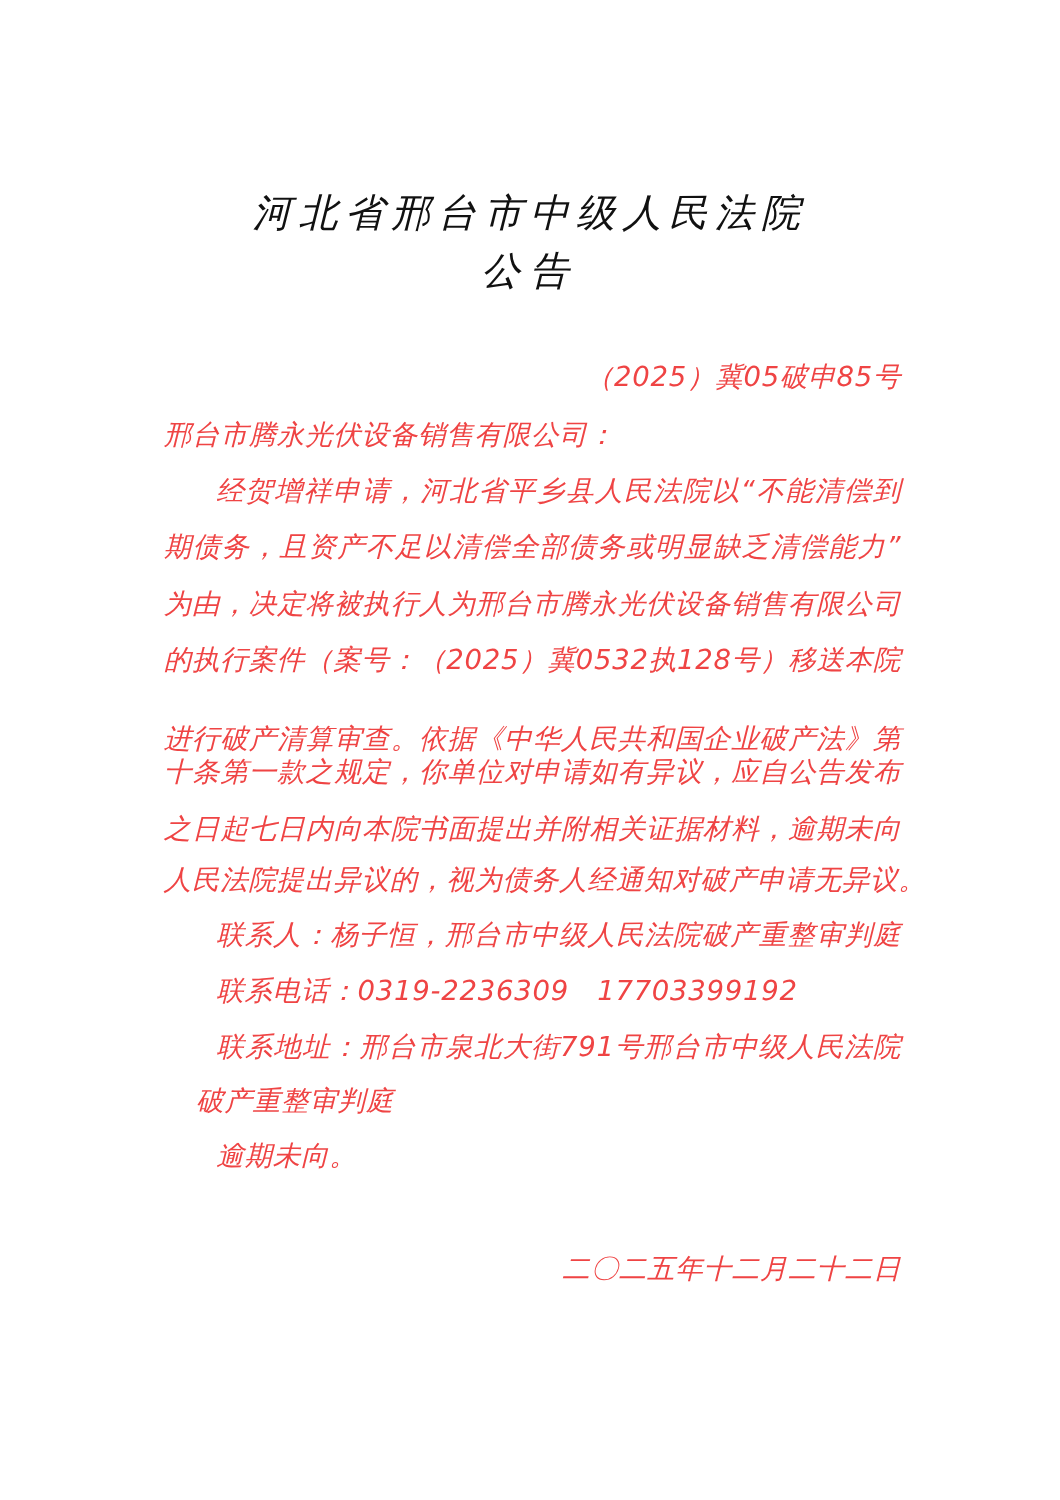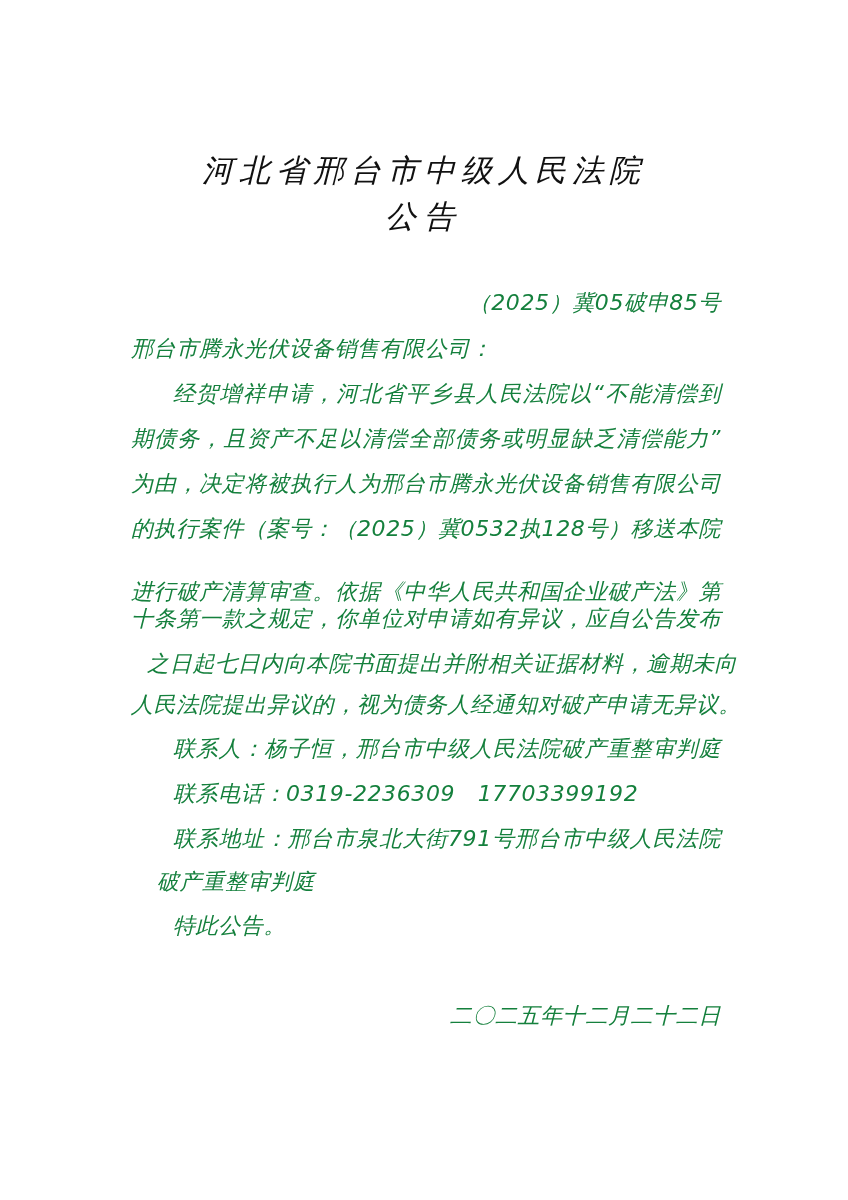--- a/index.html
+++ b/index.html
@@ -34,21 +34,21 @@
     .title.main { top: 150px; }
     .title.sub  { top: 196px; letter-spacing: 8px; }
     .line {
       position: absolute;
       left: 131px;
       width: 590px;
       font-family: "DejaVu Sans", "Liberation Sans", sans-serif;
       font-size: 22px;
       line-height: 30px;
       white-space: nowrap;
-      color: #15803d;
+      color: #ef4444;
       letter-spacing: 0.6px;
     }
     .line.indent { left: 173px; width: 548px; }
     .line.right { text-align: right; }
     .line.justify { text-align: justify; text-align-last: justify; }
   </style>
 </head>
 <body>
 
 <div class="page">
@@ -57,23 +57,23 @@
 
   <div class="line right" style="top:288px;">（2025）冀05破申85号</div>
   <div class="line" style="top:334px;">邢台市腾永光伏设备销售有限公司：</div>
 
   <div class="line indent justify" style="top:379px;">经贺增祥申请，河北省平乡县人民法院以“不能清偿到</div>
   <div class="line justify" style="top:469px;">为由，决定将被执行人为邢台市腾永光伏设备销售有限公司</div>
   <div class="line justify" style="top:424px;">期债务，且资产不足以清偿全部债务或明显缺乏清偿能力”</div>
   <div class="line justify" style="top:514px;">的执行案件（案号：（2025）冀0532执128号）移送本院</div>
   <div class="line justify" style="top:559px;margin-top:18px;">进行破产清算审查。依据《中华人民共和国企业破产法》第</div>
   <div class="line justify" style="top:604px;">十条第一款之规定，你单位对申请如有异议，应自公告发布</div>
-  <div class="line justify" style="top:649px;margin-left:16px;">之日起七日内向本院书面提出并附相关证据材料，逾期未向</div>
+  <div class="line justify" style="top:649px;">之日起七日内向本院书面提出并附相关证据材料，逾期未向</div>
   <div class="line justify" style="top:690px;">人民法院提出异议的，视为债务人经通知对破产申请无异议。</div>
 
   <div class="line indent justify" style="top:734px;">联系人：杨子恒，邢台市中级人民法院破产重整审判庭</div>
   <div class="line indent" style="top:779px;">联系电话：0319-2236309　17703399192</div>
   <div class="line indent justify" style="top:824px;">联系地址：邢台市泉北大街791号邢台市中级人民法院</div>
   <div class="line" style="top:867px;margin-left:26px;">破产重整审判庭</div>
-  <div class="line indent" style="top:911px;">特此公告。</div>
+  <div class="line indent" style="top:911px;">逾期未向。</div>
 
   <div class="line right" style="top:1001px;">二〇二五年十二月二十二日</div>
 </div>
 
 </body></html>

